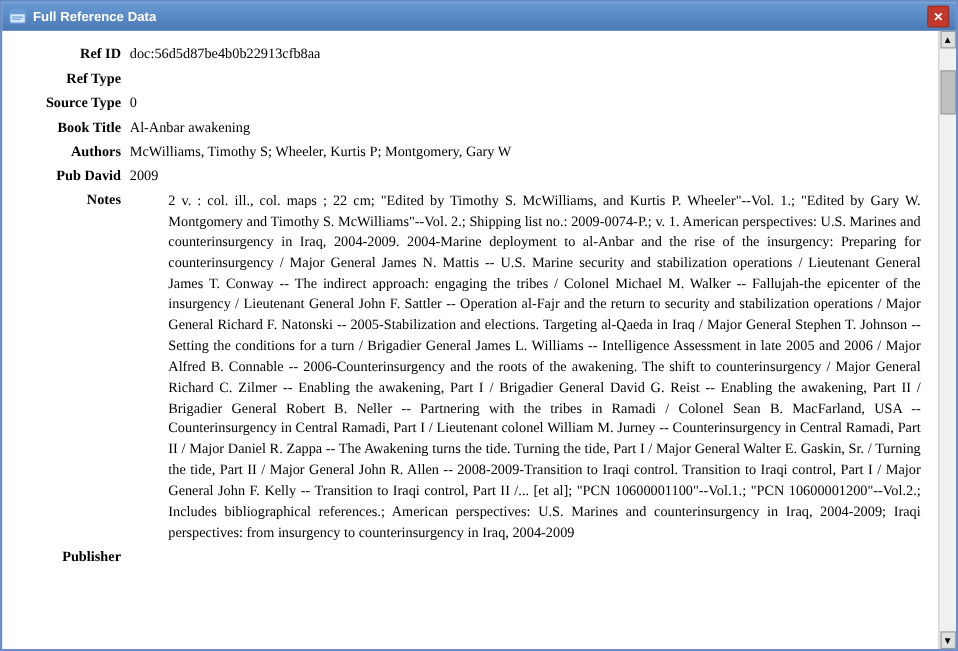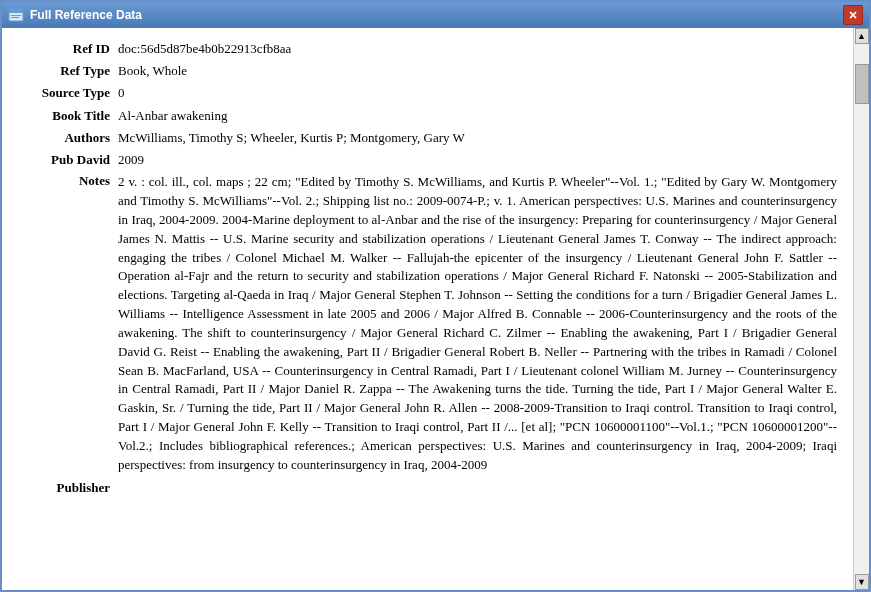--- a/index.html
+++ b/index.html
@@ -106,20 +106,21 @@
       padding-right: 8px;
       white-space: nowrap;
     }
     .field-value {
       color: #000;
       flex: 1;
     }
     .notes-row {
       display: flex;
       margin-bottom: 4px;
+      gap: 35px;
     }
     .notes-label {
       font-weight: bold;
       color: #000;
       min-width: 100px;
       text-align: right;
       padding-right: 8px;
       white-space: nowrap;
     }
     .notes-value {
@@ -149,21 +150,20 @@
   <div class="content-area">
     <div class="main-content">
 
       <div class="field-row">
         <span class="field-label">Ref ID</span>
         <span class="field-value">doc:56d5d87be4b0b22913cfb8aa</span>
       </div>
 
       <div class="field-row">
         <span class="field-label">Ref Type</span>
-        <span class="field-value">Book, Whole</span>
       </div>
 
       <div class="field-row">
         <span class="field-label">Source Type</span>
         <span class="field-value">0</span>
       </div>
 
       <div class="field-row">
         <span class="field-label">Book Title</span>
         <span class="field-value">Al-Anbar awakening</span>

